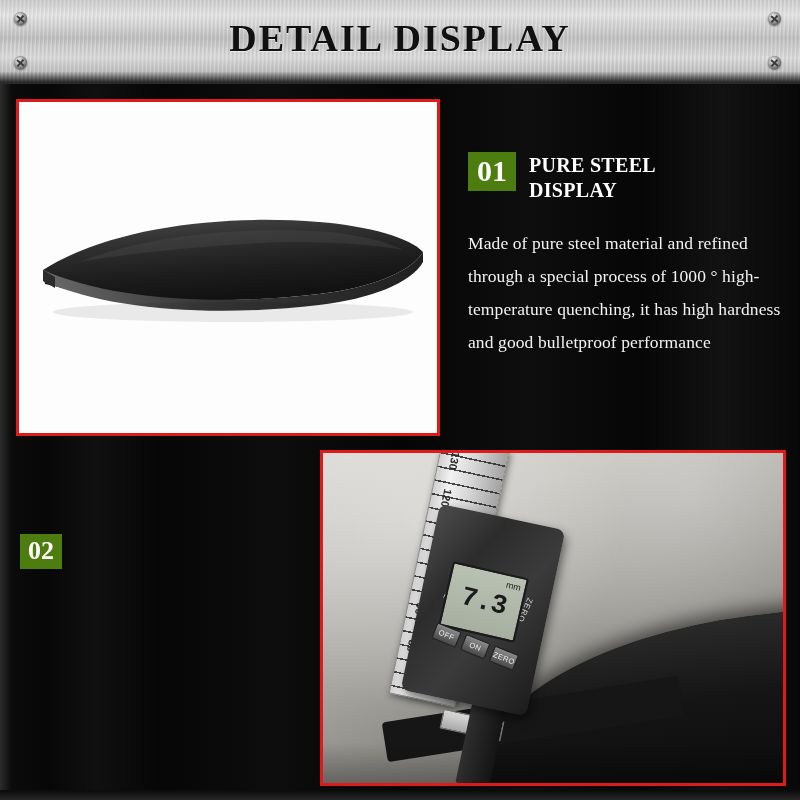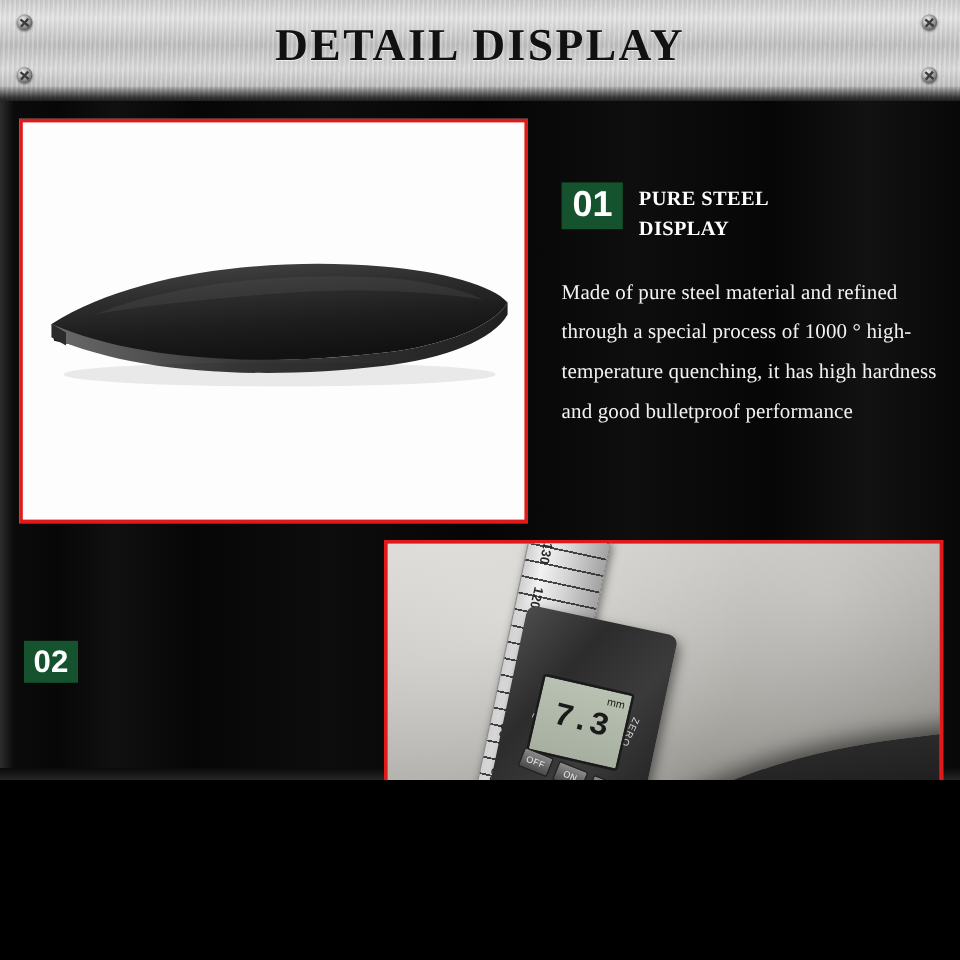--- a/index.html
+++ b/index.html
@@ -3,21 +3,21 @@
 <meta charset="utf-8">
 <style>
   html, body {
     margin: 0;
     padding: 0;
     background: #000;
   }
   .page {
     position: relative;
     width: 800px;
-    height: 650px;
+    height: 800px;
     background: #050505;
     overflow: hidden;
     font-family: "Liberation Serif", serif;
   }
 
   
   .header {
     position: absolute;
     left: 0; top: 0;
     width: 800px; height: 82px;
@@ -108,38 +108,38 @@
   
 
   
   .block-01 {
     position: absolute;
     left: 468px; top: 152px;
     width: 318px;
   }
   .badge {
     display: inline-block;
-    background: #14532d;
+    background: #4d7c0f;
     color: #fff;
-    font-family: Liberation Sans, sans-serif;
+    font-family: Liberation Serif, serif;
     font-weight: bold;
     font-size: 30px;
     line-height: 34px;
     padding: 2px 9px 3px 9px;
     vertical-align: top;
   }
   .feature-head {
     display: flex;
     align-items: flex-start;
     gap: 13px;
   }
   .feature-title {
     color: #ffffff;
     font-weight: bold;
-    font-size: 17px;
+    font-size: 20px;
     line-height: 25px;
     letter-spacing: 0.3px;
     padding-top: 1px;
   }
   .feature-body {
     color: #f2f2f2;
     font-size: 17.5px;
     line-height: 33px;
     margin-top: 24px;
     letter-spacing: 0.1px;

